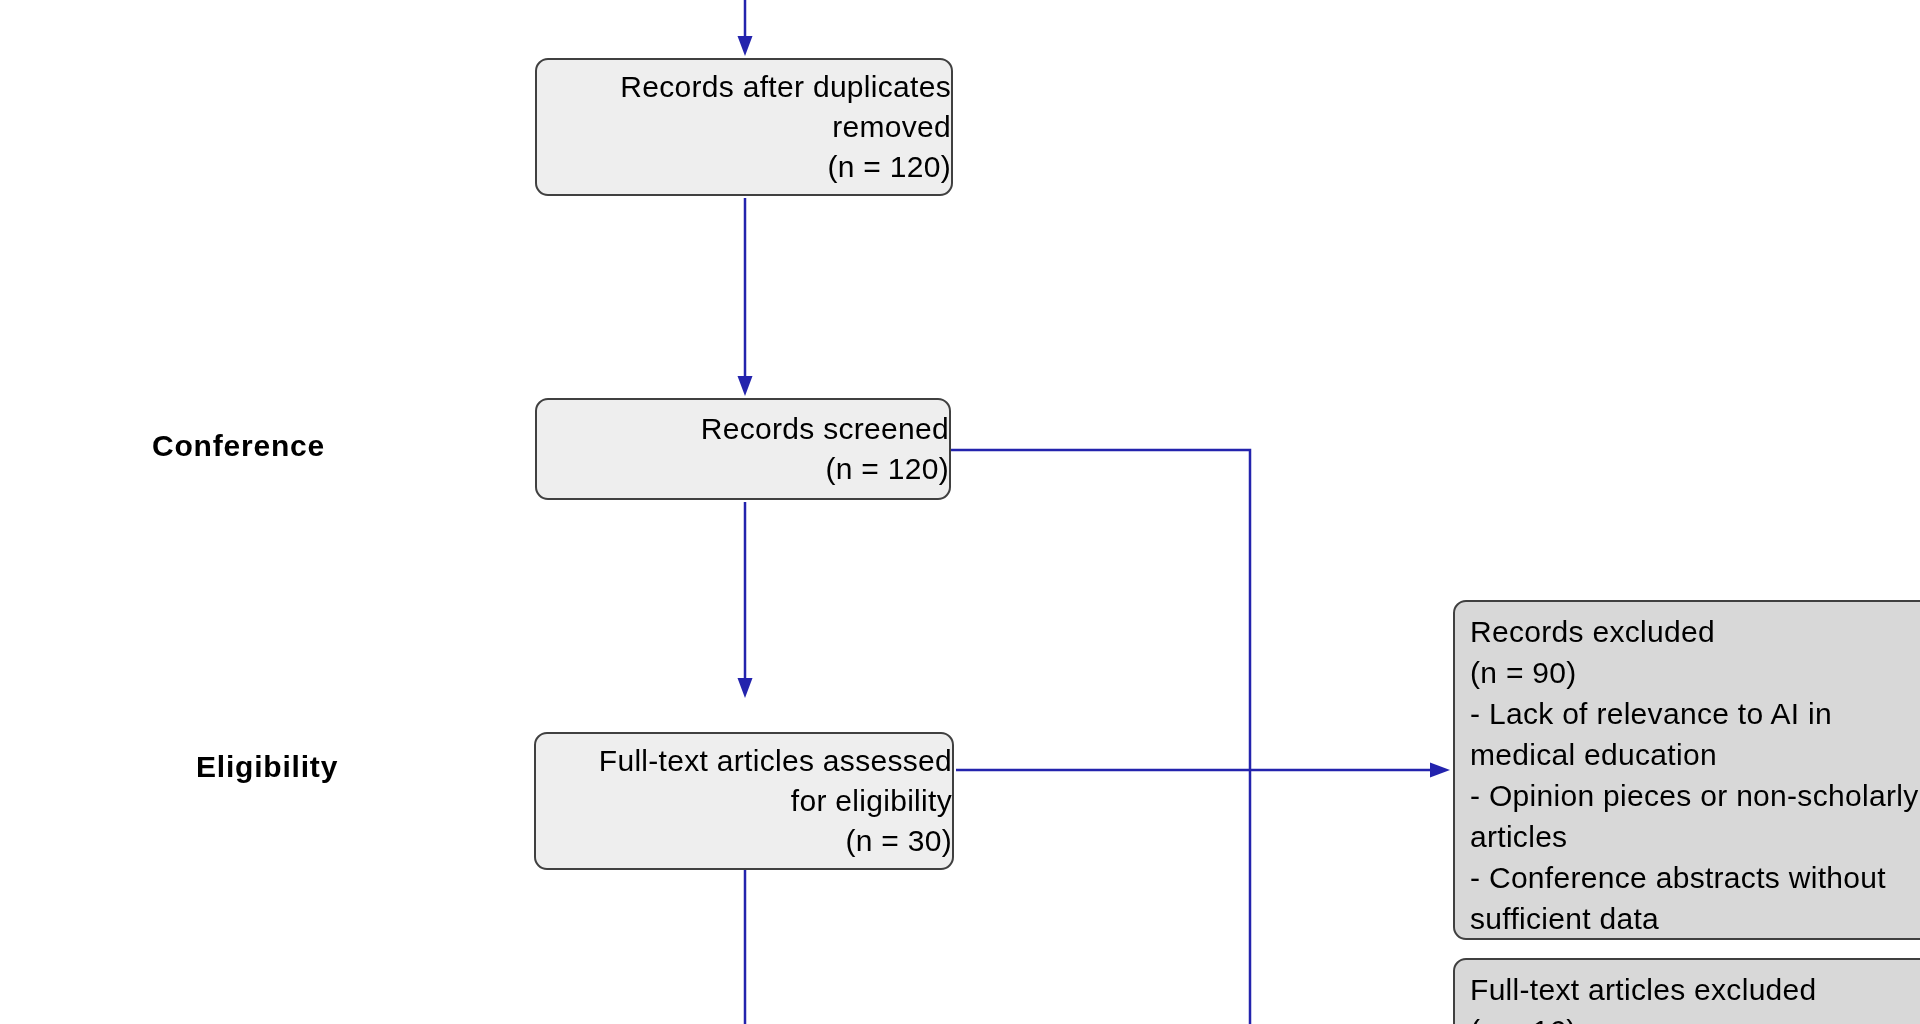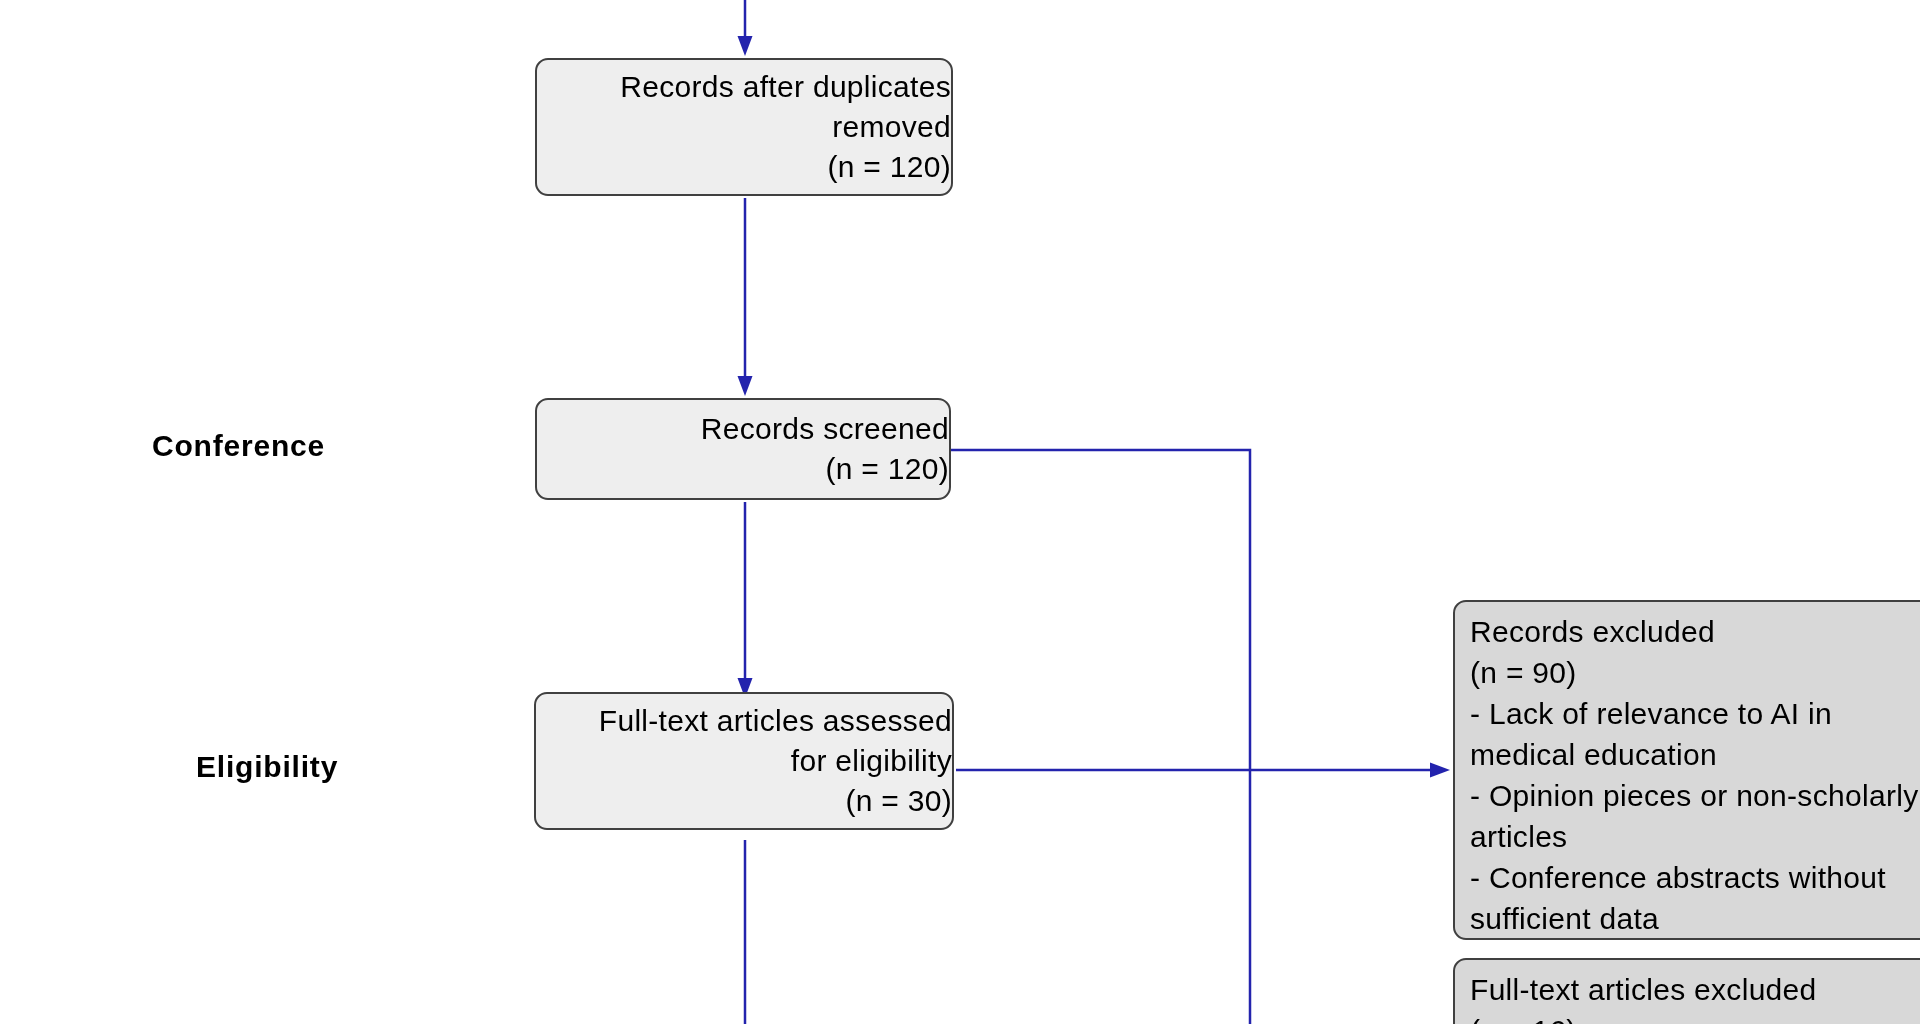--- a/index.html
+++ b/index.html
@@ -61,21 +61,21 @@
   .stage-label {
     position: absolute;
     z-index: 2;
     font-size: 30px;
     font-weight: bold;
     letter-spacing: 0.8px;
     white-space: nowrap;
   }
   #box-dedup      { left: 535px;  top: 58px;  width: 418px; height: 138px; }
   #box-screened   { left: 535px;  top: 398px; width: 416px; height: 102px; padding-left: 11px; }
-  #box-fulltext   { left: 534px;  top: 692px; width: 420px; height: 138px; }
+  #box-fulltext   { left: 534px;  top: 732px; width: 420px; height: 138px; }
   #box-excluded   { left: 1453px; top: 600px; width: 560px; height: 340px; }
   #box-ft-excluded{ left: 1453px; top: 958px; width: 560px; height: 132px; }
   #label-screening  { left: 152px; top: 429px; }
   #label-eligibility{ left: 156px; top: 750px; margin-left: 40px; }
 </style>
 </head>
 <body>
 
 <div class="canvas">
 

